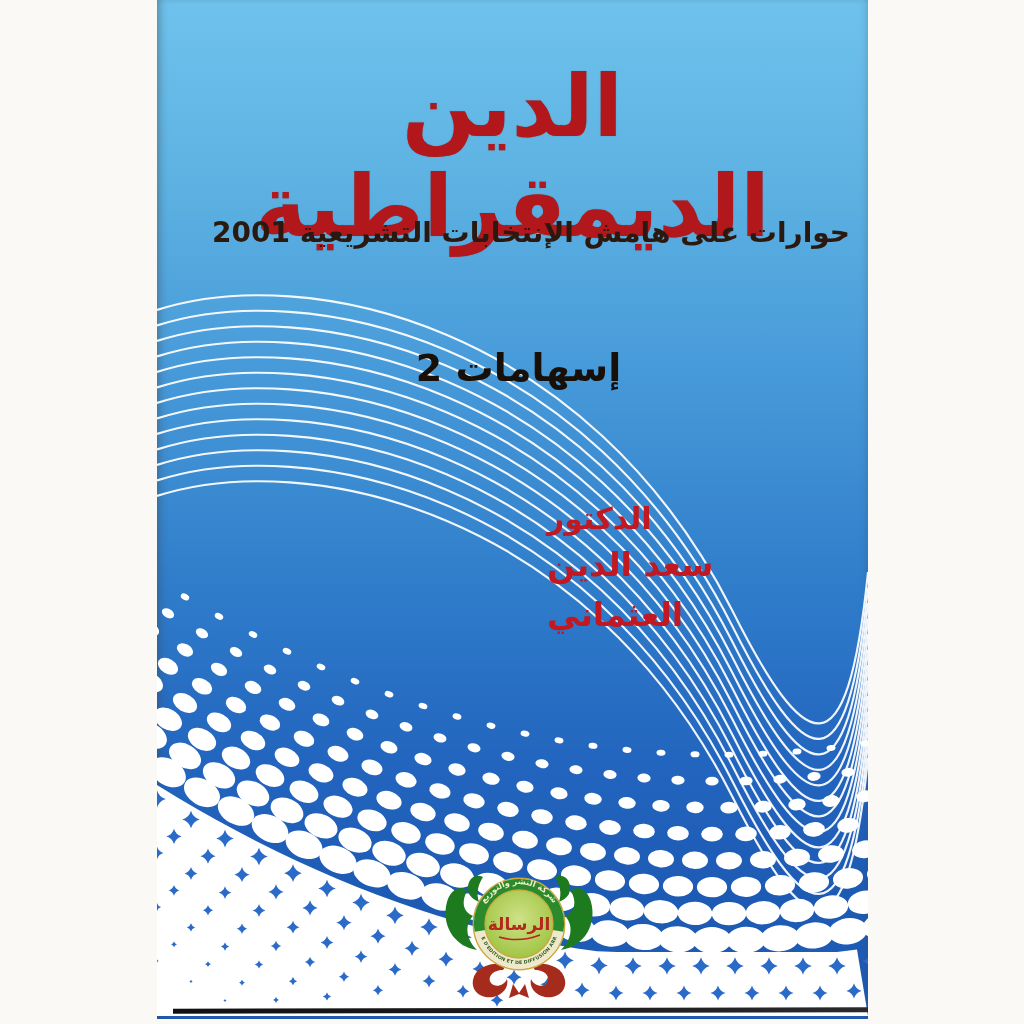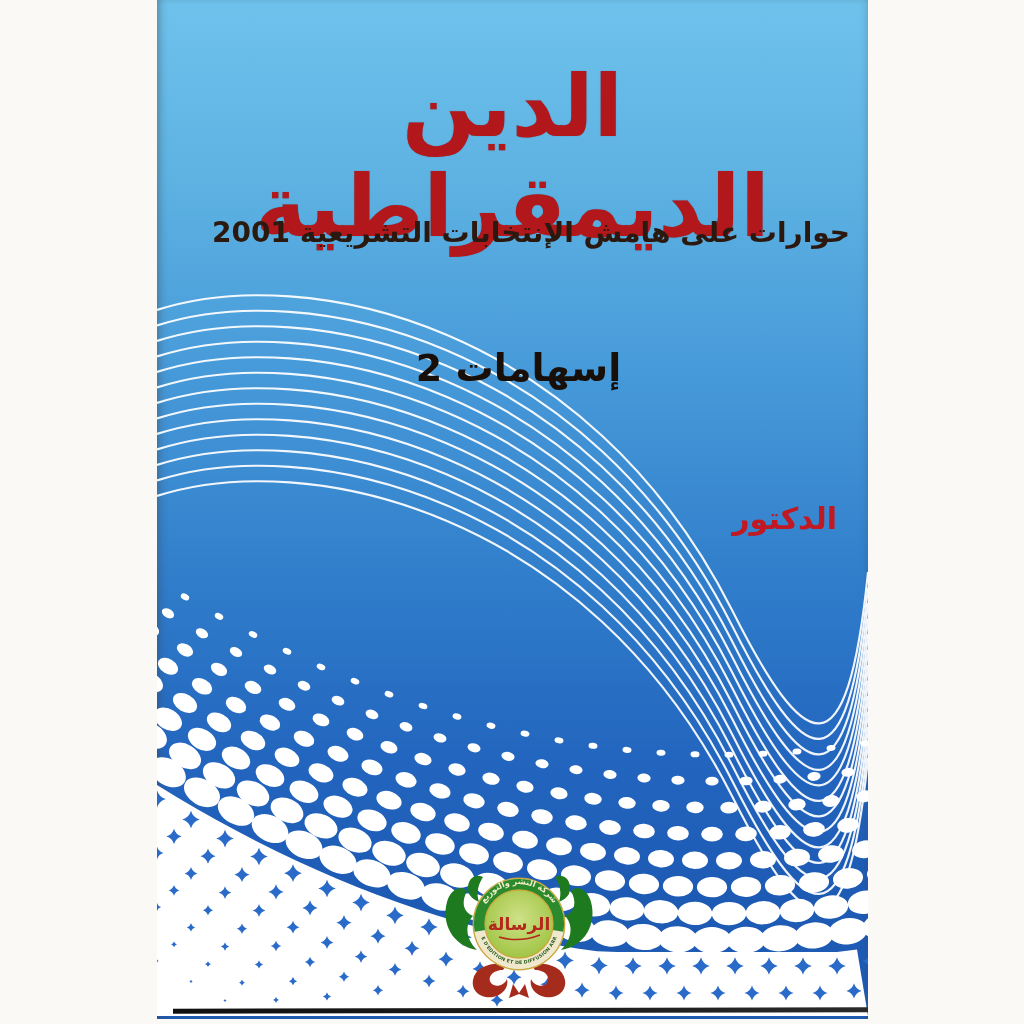--- a/index.html
+++ b/index.html
@@ -12,21 +12,21 @@
     overflow:hidden;}
   .decor{position:absolute;left:0;top:0;width:711px;height:1016px;}
   .txt{position:absolute;direction:rtl;}
   .title{top:56px;left:0;width:100%;text-align:center;
     font-size:86px;font-weight:bold;color:var(--title-red,#b2181b);
     text-shadow:0 0 1px rgba(90,0,0,.4);letter-spacing:0;}
   .subtitle{top:216px;right:18px;font-size:28px;font-weight:bold;
     color:var(--subtitle-ink,#2b190f);}
   .series{top:346px;left:0;width:100%;text-align:center;transform:translateX(6px);
     font-size:38px;font-weight:bold;color:var(--series-ink,#181008);}
-  .author{top:498px;left:390px;width:290px;text-align:right;
+  .author{top:498px;left:390px;width:290px;text-align:left;
     color:var(--author-red,#c11822);font-weight:bold;}
   .author .honorific{font-size:30px;line-height:1.4;}
   .author .name{font-size:33px;line-height:1.5;}
   .logo{position:absolute;left:262px;top:858px;width:200px;height:150px;}
   .bottom-edge{position:absolute;left:16px;top:1008px;right:0;height:5px;
     background:linear-gradient(90deg,#101010,#1c1c1c 60%,#2a2a2a);
     transform:rotate(-0.12deg);}
 </style>
 </head>
 <body>
@@ -303,20 +303,21 @@
       </svg>
 
     <div class="txt title">الدين الديمقراطية</div>
 
     <div class="txt subtitle">حوارات على هامش الإنتخابات التشريعية 2001</div>
 
     <div class="txt series">إسهامات 2</div>
 
     <div class="txt author">
       <div class="honorific">الدكتور</div>
+      <div class="name">سعد الدين العثماني</div>
     </div>
 
     <svg class="logo" viewBox="0 0 200 150">
       <defs>
         <radialGradient id="discGrad" cx="50%" cy="42%" r="65%">
           <stop offset="0%" stop-color="#cfe187"></stop>
           <stop offset="100%" stop-color="#9bc23e"></stop>
         </radialGradient>
         <path id="arcTop" d="M 61.4 55.65 A 40 40 0 0 1 138.6 55.65" fill="none"></path>
         <path id="arcBottom" d="M 62.4 79.7 A 40 40 0 0 0 137.6 79.7" fill="none"></path>

